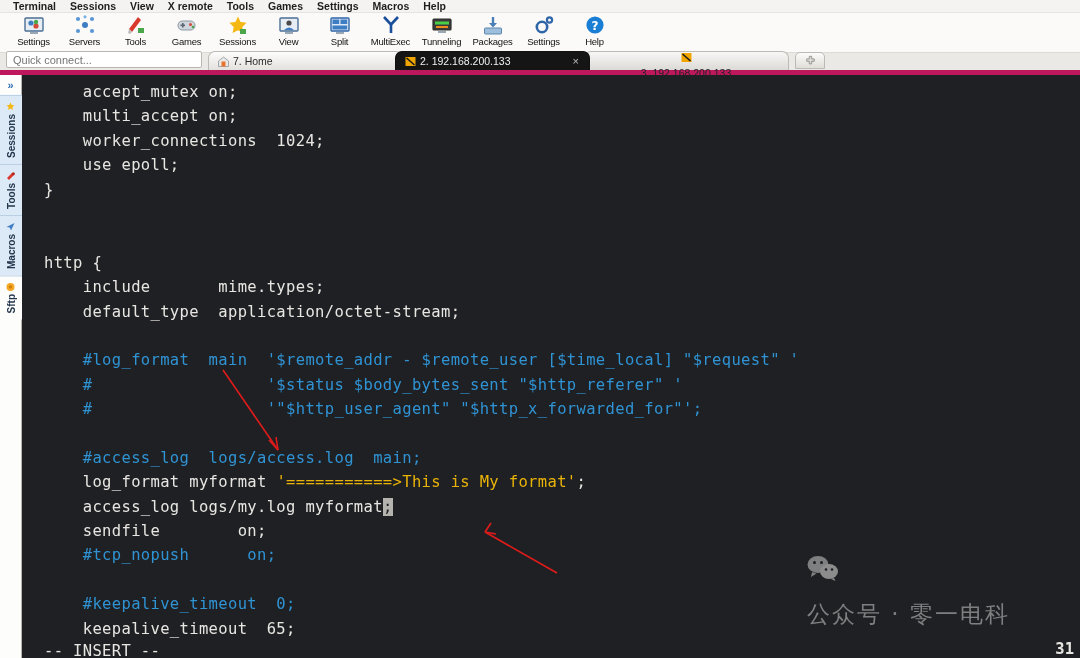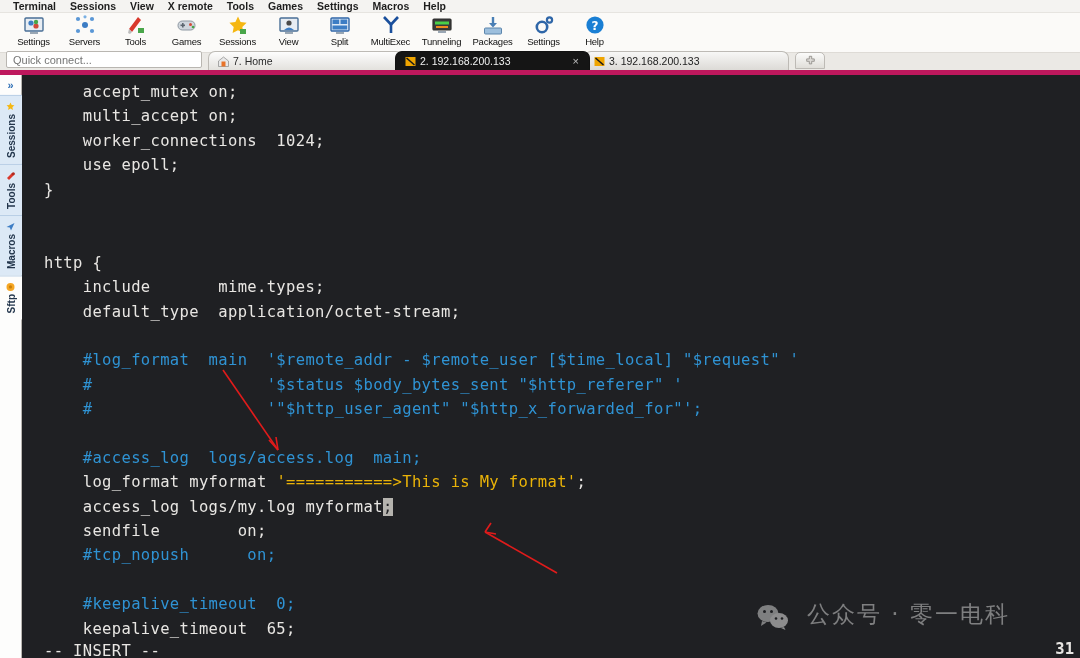--- a/index.html
+++ b/index.html
@@ -113,21 +113,21 @@
   }
   .lineno {
     position:absolute; right:6px; bottom:0px; font-size:15.5px;
     color:#e8e6e3; font-weight:bold;
     font-family:"DejaVu Sans Mono","Liberation Mono",monospace;
   }
 
   
   .wm {
     position:absolute; right:70px; bottom:28px; display:flex;
-    align-items:flex-end; gap:18px; opacity:.62; pointer-events:none;
+    align-items:flex-start; gap:18px; opacity:.62; pointer-events:none;flex-direction:column;
   }
   .wm .wtxt {
     font-family:"DejaVu Sans", sans-serif; font-size:23px; color:#b9b9b9;
     letter-spacing:2px;
   }
 
   .arrows { position:absolute; inset:0; pointer-events:none; }
 </style>
 </head>
 <body>
@@ -263,21 +263,21 @@
           <span>7. Home</span>
         </div>
         <div class="tab active" style="min-width: 195px;">
           <svg class="tabicon" viewBox="0 0 11 11">
             <rect x="0.5" y="1" width="10" height="9" fill="#f0a500"></rect>
             <path d="M1.5 2 L9.5 9" stroke="#1a1a1a" stroke-width="1.6"></path>
           </svg>
           <span>2. 192.168.200.133</span>
           <span class="tclose">×</span>
         </div>
-        <div class="tab dark-in" style="min-width: 205px;">
+        <div class="tab dark-in" style="min-width: 205px; flex-direction: column;">
           <svg class="tabicon" viewBox="0 0 11 11">
             <rect x="0.5" y="1" width="10" height="9" fill="#f0a500"></rect>
             <path d="M1.5 2 L9.5 9" stroke="#1a1a1a" stroke-width="1.6"></path>
           </svg>
           <span>3. 192.168.200.133</span>
         </div>
       </div>
     <div class="newtab">
       <svg width="11" height="11" viewBox="0 0 11 11">
         <path d="M4.3 1.3h2.4v2.6h2.6v2.4H6.7v2.6H4.3V6.3H1.7V3.9h2.6z" fill="#dcdad6" stroke="#8a8883" stroke-width=".8"></path>

